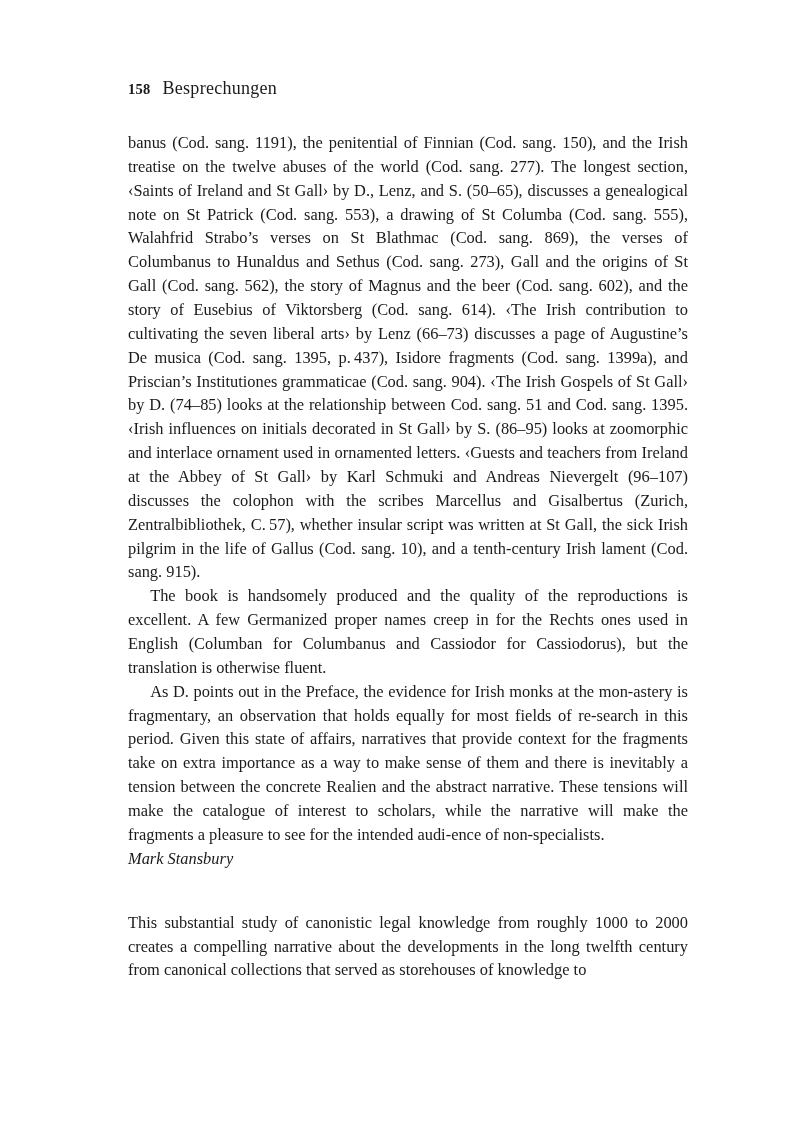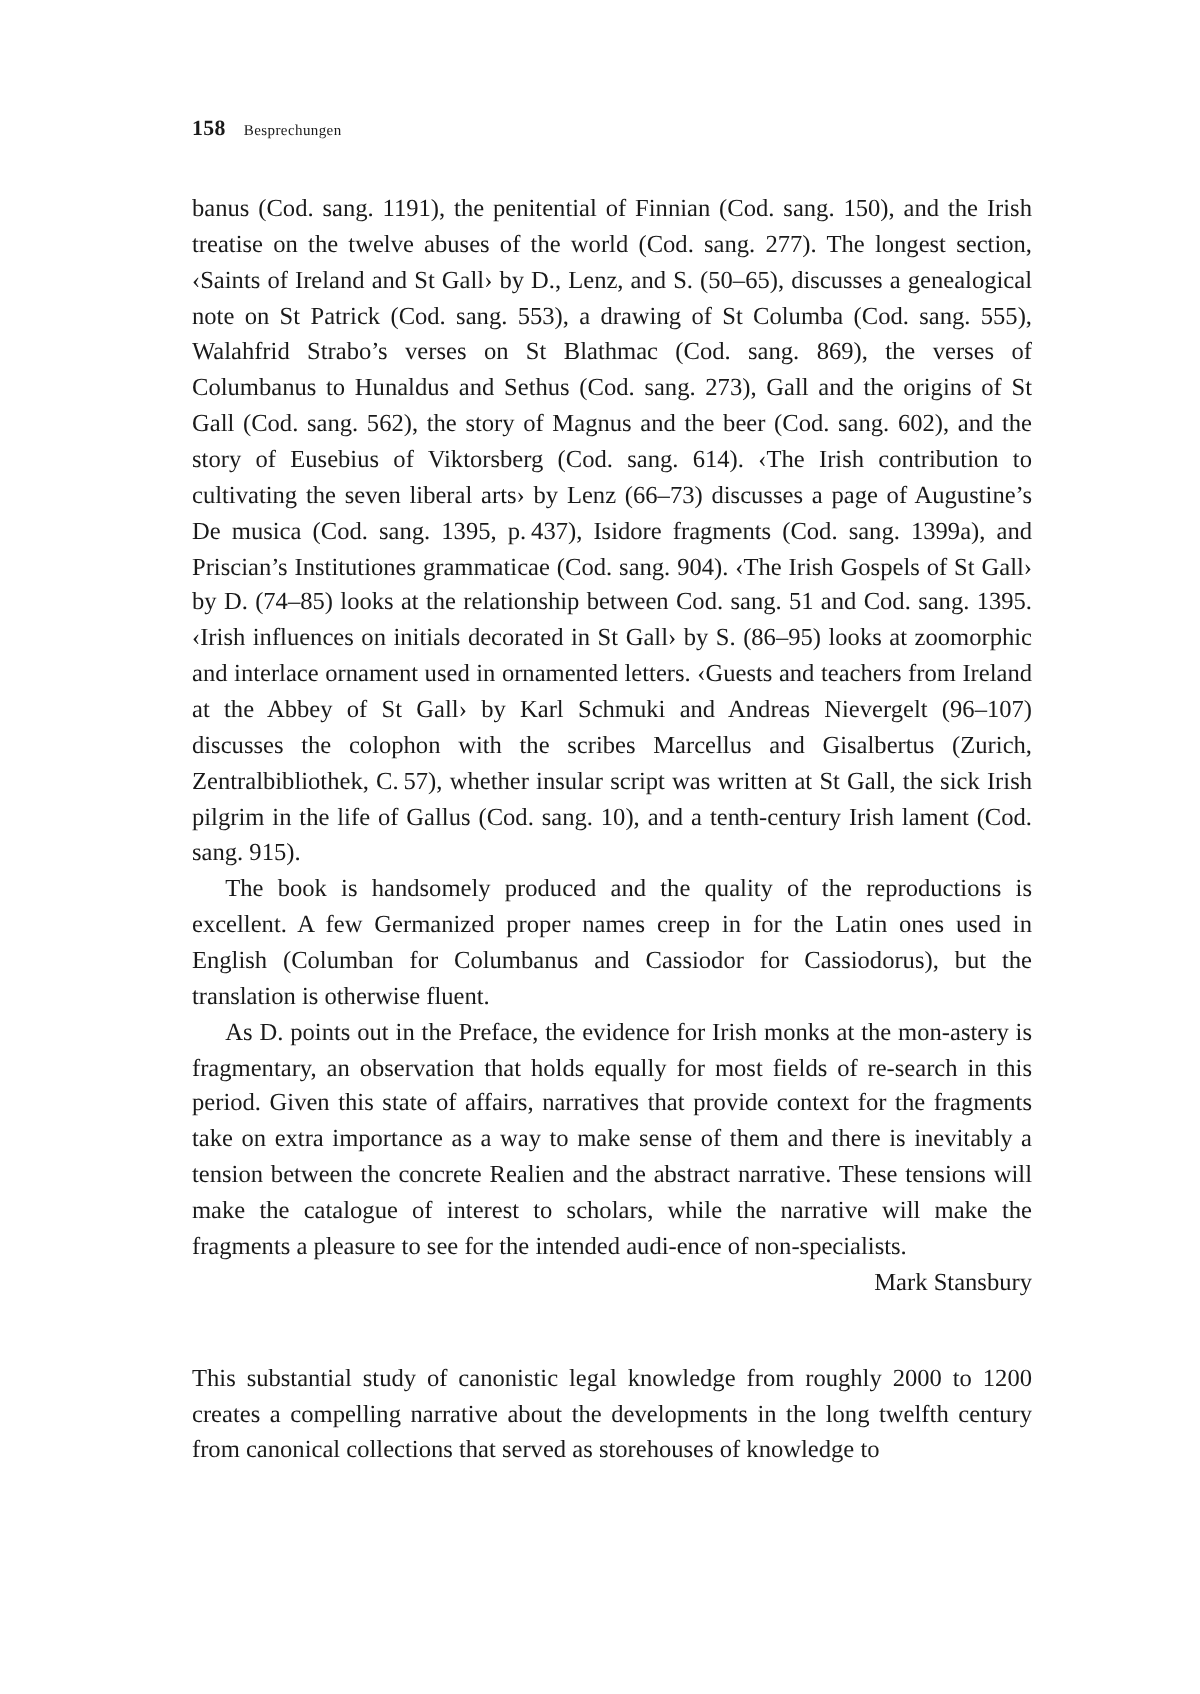--- a/index.html
+++ b/index.html
@@ -28,41 +28,42 @@
     letter-spacing: 0.02em;
     margin-bottom: 32px;
   }
   .runhead .folio {
     font-weight: 700;
     margin-right: 12px;
     font-size: 14.5px;
   }
   .runhead .title {
     font-weight: 400;
-    font-size: 10px;
+    font-size: 18px;
   }
   .body-col {
     width: 560px;
   }
   p {
     margin: 0;
     font-size: 16.4px;
     line-height: 1.455;
     text-align: justify;
     text-justify: inter-word;
     hyphens: manual;
   }
   p.indent {
     text-indent: 1.35em;
   }
   .italic { }
   .sig-line {
     font-size: 16.4px;
     line-height: 1.455;
-    text-align: right;
+    text-align: left;
+    font-style: italic;
   }
   .blockquote {
     margin: 44px 0 0 0;
     padding-left: 40px;
     width: 520px;
   }
   .blockquote p {
     font-size: 16.1px;
     line-height: 1.45;
     text-align: justify;
@@ -82,25 +83,25 @@
 
   <div class="runhead">
     <span class="folio">158</span>
     <span class="title">Besprechungen</span>
   </div>
 
   <div class="body-col">
 
     <p><span>banus (Cod. sang. 1191), the penitential of Finnian (Cod. sang. 150), and the Irish treatise on the twelve abuses of the world (Cod. sang. 277). The longest section, ‹Saints of Ireland and St Gall› by D., Lenz, and S. (50–65), discusses a genealogical note on St Patrick (Cod. sang. 553), a drawing of St Columba (Cod. sang. 555), Walahfrid Strabo’s verses on St Blathmac (Cod. sang. 869), the verses of Columbanus to Hunaldus and Sethus (Cod. sang. 273), Gall and the origins of St Gall (Cod. sang. 562), the story of Magnus and the beer (Cod. sang. 602), and the story of Eusebius of Viktorsberg (Cod. sang. 614). ‹The Irish contribution to cultivating the seven liberal arts› by Lenz (66–73) discusses a page of Augustine’s </span><span class="italic">De musica</span><span> (Cod. sang. 1395, p. 437), Isidore fragments (Cod. sang. 1399a), and Priscian’s </span><span class="italic">Institutiones grammaticae</span><span> (Cod. sang. 904). ‹The Irish Gospels of St Gall› by D. (74–85) looks at the relationship between Cod. sang. 51 and Cod. sang. 1395. ‹Irish influences on initials decorated in St Gall› by S. (86–95) looks at zoomorphic and interlace ornament used in ornamented letters. ‹Guests and teachers from Ireland at the Abbey of St Gall› by Karl Schmuki and Andreas Nievergelt (96–107) discusses the colophon with the scribes Marcellus and Gisalbertus (Zurich, Zentralbibliothek, C. 57), whether insular script was written at St Gall, the sick Irish pilgrim in the life of Gallus (Cod. sang. 10), and a tenth-century Irish lament (Cod. sang. 915).</span></p>
 
-    <p class="indent">The book is handsomely produced and the quality of the reproductions is excellent. A few Germanized proper names creep in for the Latin ones used in English (Columban for Columbanus and Cassiodor for Cassiodorus), but the translation is otherwise fluent.</p>
+    <p class="indent">The book is handsomely produced and the quality of the reproductions is excellent. A few Germanized proper names creep in for the Rechts ones used in English (Columban for Columbanus and Cassiodor for Cassiodorus), but the translation is otherwise fluent.</p>
 
     <p class="indent"><span>As D. points out in the Preface, the evidence for Irish monks at the mon-astery is fragmentary, an observation that holds equally for most fields of re-search in this period. Given this state of affairs, narratives that provide context for the fragments take on extra importance as a way to make sense of them and there is inevitably a tension between the concrete </span><span class="italic">Realien</span><span> and the abstract narrative. These tensions will make the catalogue of interest to scholars, while the narrative will make the fragments a pleasure to see for the intended audi-ence of non-specialists.</span></p>
 
     <div class="sig-line">Mark Stansbury</div>
 
 
     <div class="after-block lastpara">
-      <p>This substantial study of canonistic legal knowledge from roughly 2000 to 1200 creates a compelling narrative about the developments in the long twelfth century from canonical collections that served as storehouses of knowledge to</p>
+      <p>This substantial study of canonistic legal knowledge from roughly 1000 to 2000 creates a compelling narrative about the developments in the long twelfth century from canonical collections that served as storehouses of knowledge to</p>
     </div>
 
   </div>
 </div>
 
 </body></html>

